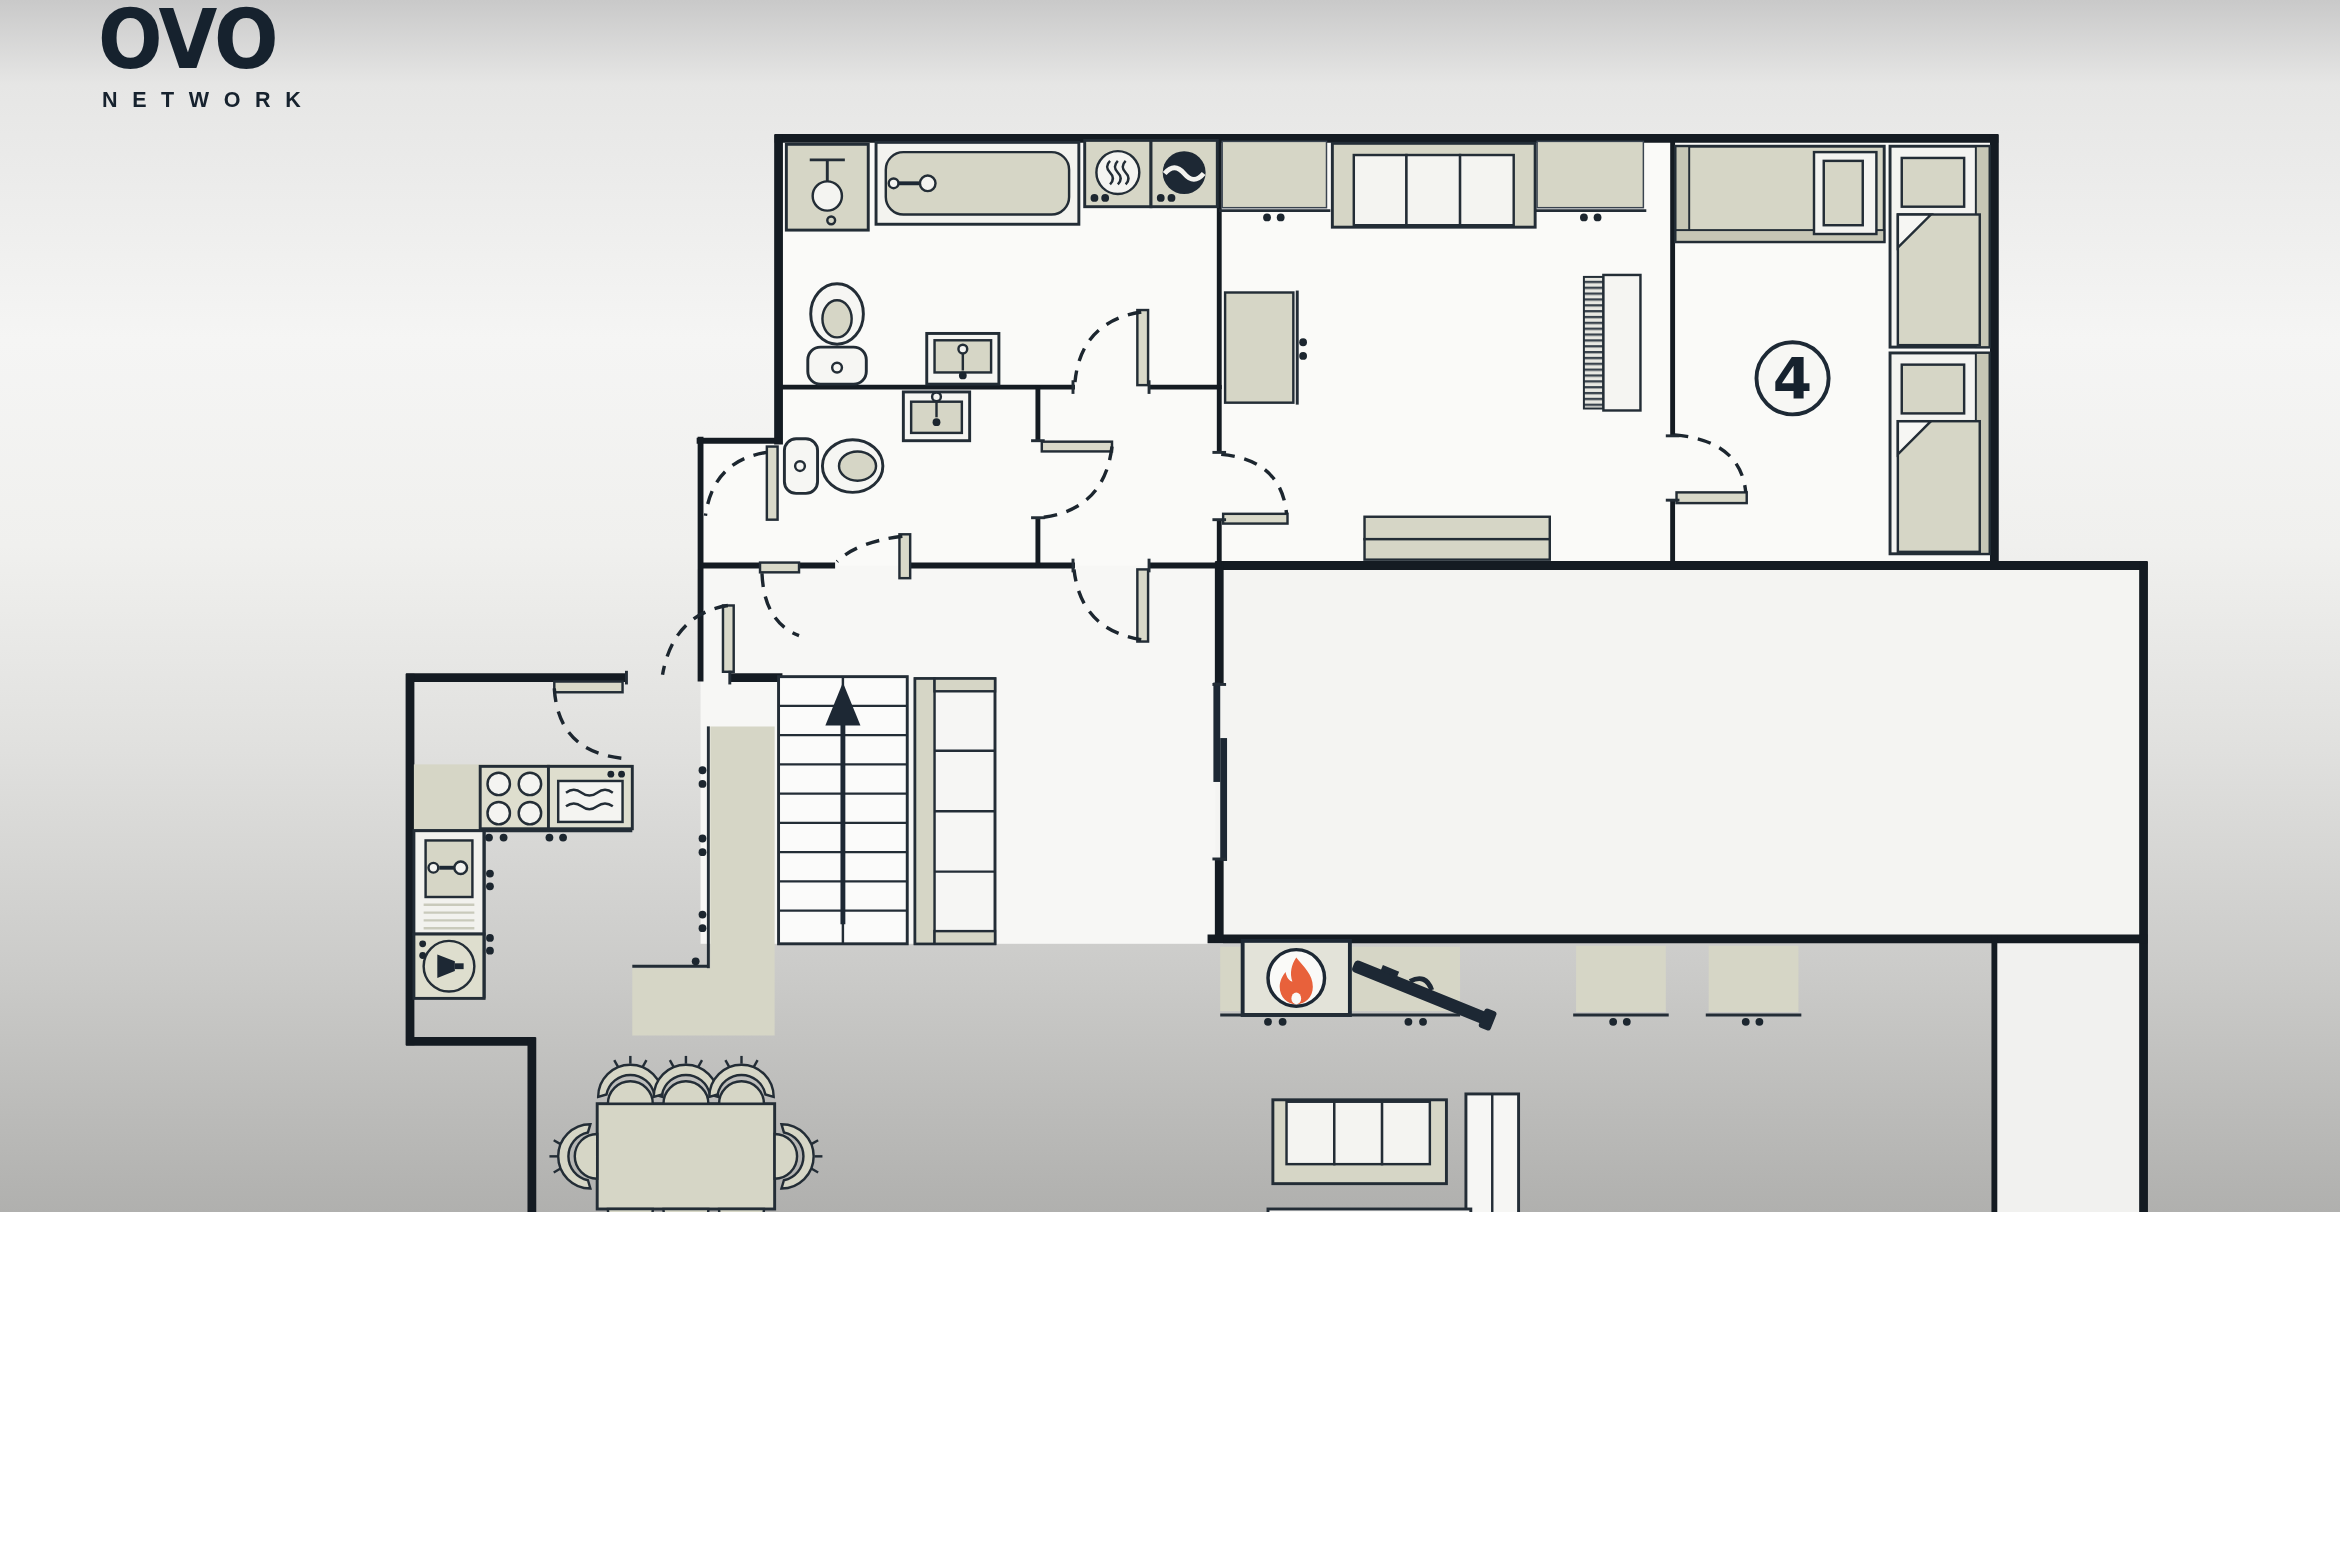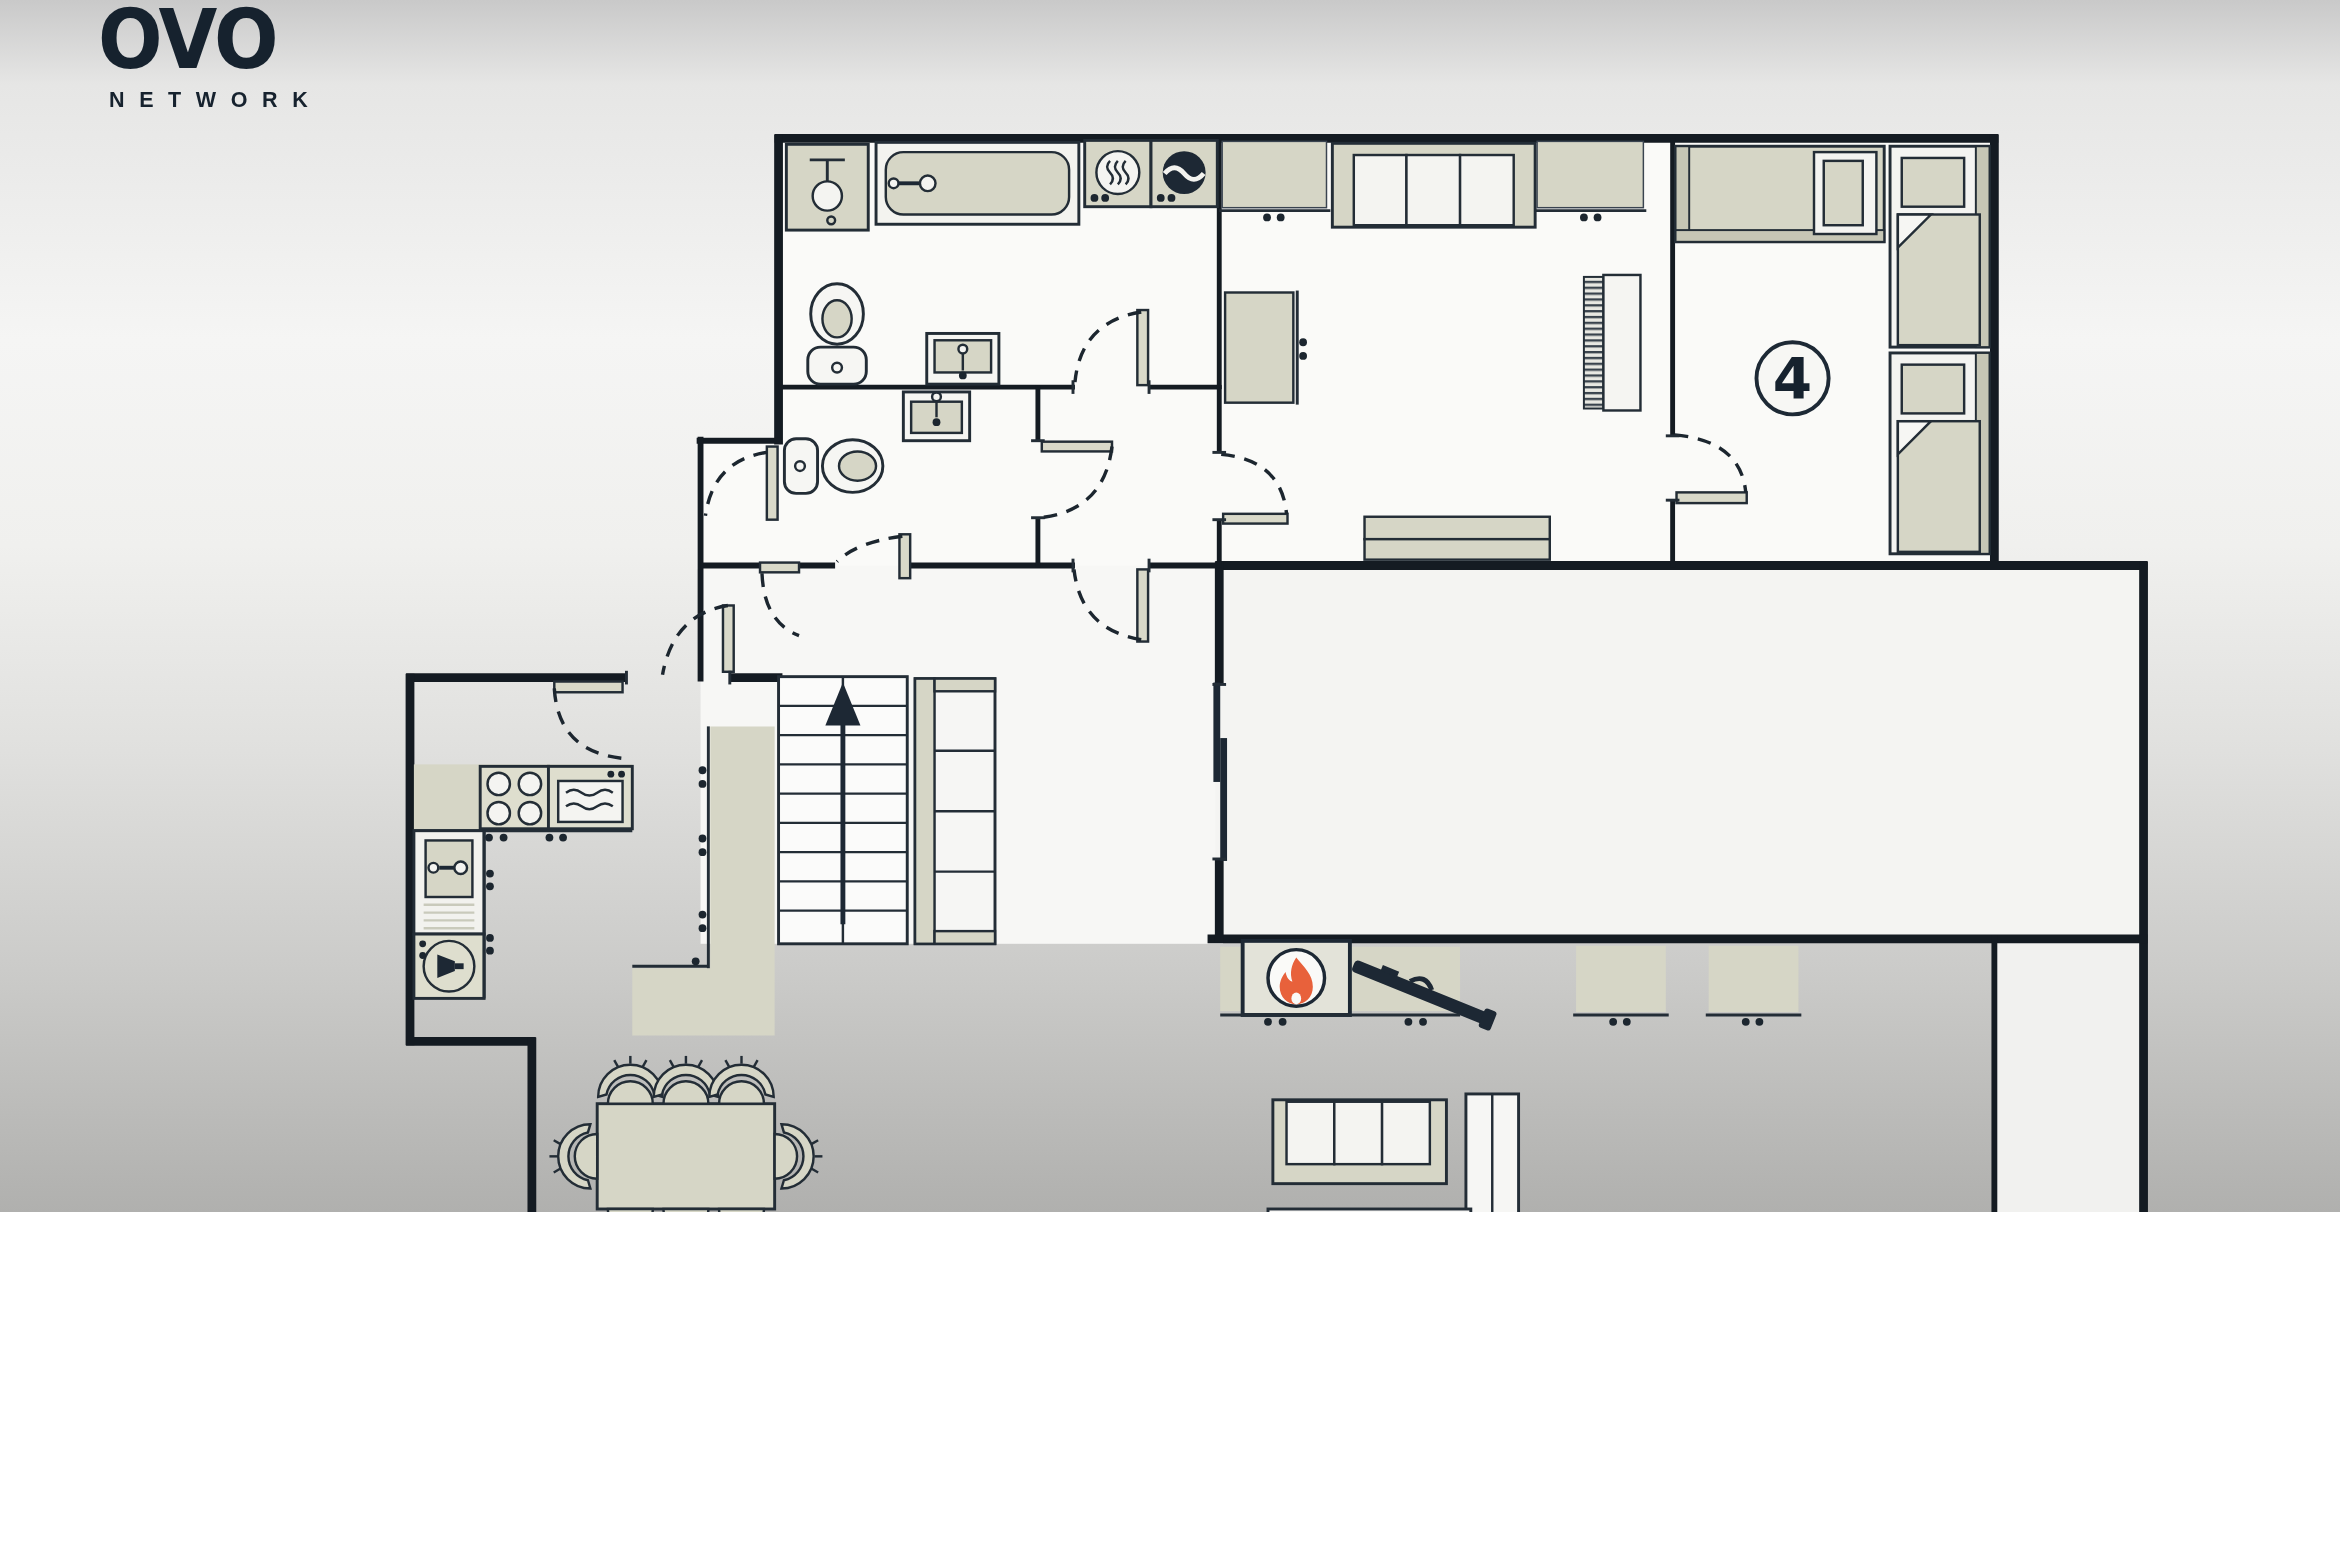--- a/index.html
+++ b/index.html
@@ -3,21 +3,21 @@
 <meta charset="utf-8">
 <style>
   html,body{margin:0;padding:0;}
   .stage{
     position:relative;width:2341px;height:1212px;overflow:hidden;
     background:linear-gradient(180deg,#c9c9c9 0%,#e6e6e5 7%,#f5f5f4 28%,#f0f0ee 45%,#e0e0de 62%,#cbcbc9 80%,#b0b0ae 100%);
     font-family:"Liberation Sans",sans-serif;
   }
   .logo{position:absolute;left:98px;top:2px;color:#16222e;}
   .logo .mark{font-family:"DejaVu Sans",sans-serif;font-weight:900;font-size:76px;letter-spacing:-2px;line-height:1;transform:scaleY(1.08);}
-  .logo .net{font-size:21.5px;font-weight:700;letter-spacing:14.6px;margin-top:9.8px;margin-left:11px;}
+  .logo .net{font-size:21.5px;font-weight:700;letter-spacing:14.6px;margin-top:9.8px;margin-left:4px;}
   .title{position:absolute;left:436px;top:3.9px;color:#16222e;font-weight:800;font-size:82px;letter-spacing:2.9px;font-family:"Liberation Sans",sans-serif;}
   svg{position:absolute;left:0;top:0;}
   .w{stroke:#141b22;fill:none;stroke-linecap:butt;}
   .w9{stroke-width:9px;} .w6{stroke-width:6px;} .w5{stroke-width:5px;} .w4{stroke-width:4px;}
   .furn{fill:#d6d6c6;stroke:#232d36;stroke-width:3;}
   .furn2{fill:#d6d6c6;stroke:#232d36;stroke-width:2.5;}
   .lite2{fill:#f4f4f1;stroke:#232d36;stroke-width:2.5;}
   .thin{stroke:#232d36;stroke-width:3;fill:none;}
   .thin2{stroke:#232d36;stroke-width:2.5;fill:none;}
   .dash{fill:none;stroke:#1c262f;stroke-width:3.5;stroke-dasharray:14 10;}

